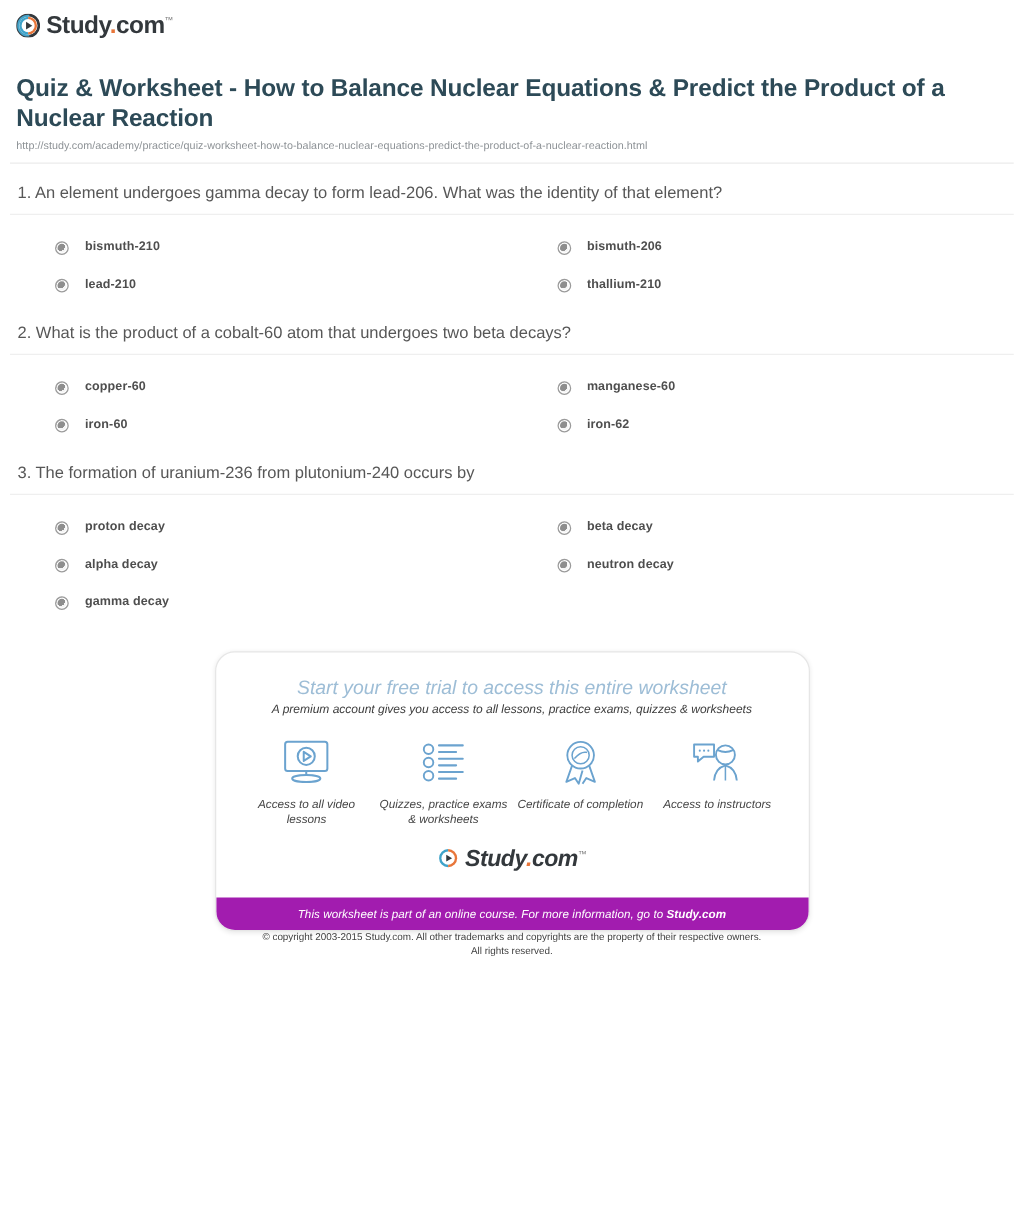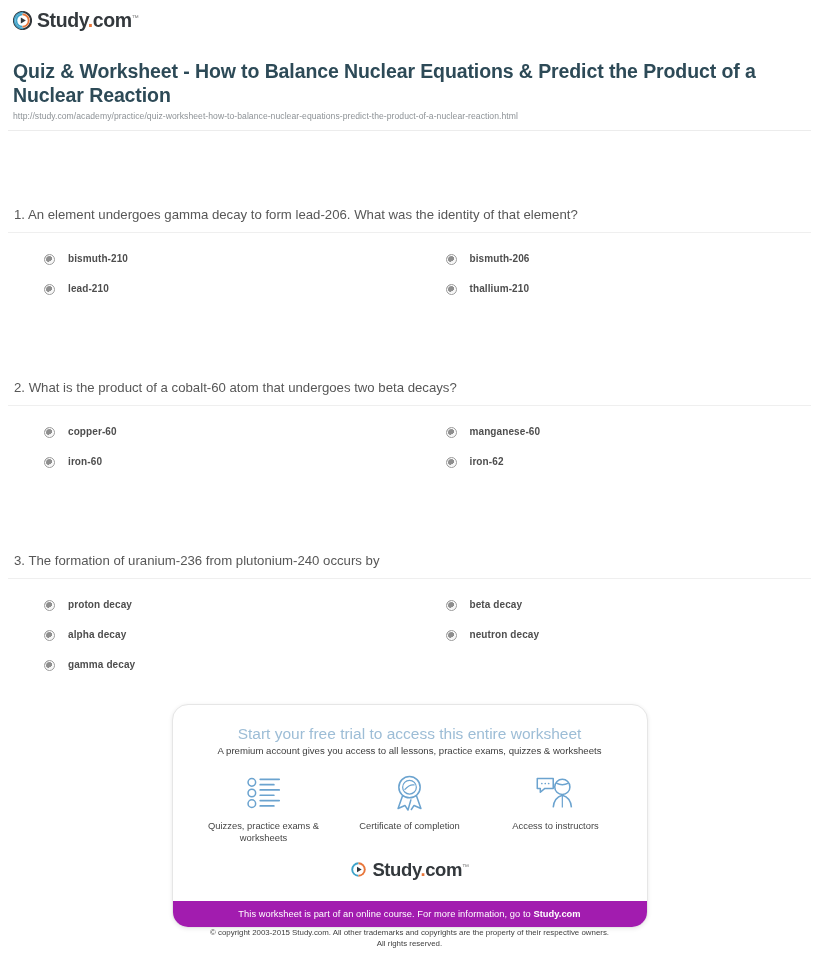--- a/index.html
+++ b/index.html
@@ -73,22 +73,21 @@
   .header-rule {
     margin: 9px 8px 0 8px;
     border-top: 1px solid #ececec;
   }
 
   
   .questions {
     padding: 0 8px;
   }
   .question {
-    padding-top: 27px;
-    margin-top: 48px;
+    padding-top: 14px;
   }
   .q-text {
     font-size: 13.2px;
     color: #575757;
     padding: 0 6px 9px 6px;
     line-height: 17px;
   }
   .q-rule {
     border-top: 1px solid #efefef;
   }
@@ -132,20 +131,21 @@
     justify-content: center;
     margin-top: 24px;
   }
   .promo {
     width: 474px;
     background: #ffffff;
     border: 1px solid #e6e6e6;
     border-radius: 16px;
     box-shadow: 0 1px 4px rgba(0,0,0,0.09);
     overflow: hidden;
+    font-style: italic;
   }
   .promo-inner {
     padding: 19px 18px 10px 18px;
     text-align: center;
   }
   .promo-head {
     font-size: 15.5px;
     color: #9dbdd6;
     line-height: 20px;
     font-weight: normal;
@@ -310,20 +310,32 @@
   </div>
 
   <div class="promo-wrap">
     <div class="promo">
       <div class="promo-inner">
         <div class="promo-head">Start your free trial to access this entire worksheet</div>
         <div class="promo-sub">A premium account gives you access to all lessons, practice exams, quizzes &amp; worksheets</div>
 
         <div class="features">
 
+          <div class="feature">
+            <div class="feature-icon">
+              <svg viewBox="0 0 52 46" width="42" height="37">
+                <rect x="5" y="3" width="42" height="29" rx="2.5" fill="none" stroke="#6ba3cf" stroke-width="2"></rect>
+                <circle cx="26" cy="17.5" r="8.5" fill="none" stroke="#6ba3cf" stroke-width="2"></circle>
+                <path d="M23.5 13 L30.5 17.5 L23.5 22 Z" fill="none" stroke="#6ba3cf" stroke-width="2" stroke-linejoin="round"></path>
+                <path d="M26 32 L26 36" fill="none" stroke="#6ba3cf" stroke-width="2"></path>
+                <ellipse cx="26" cy="39.5" rx="14" ry="3.5" fill="none" stroke="#6ba3cf" stroke-width="2"></ellipse>
+              </svg>
+            </div>
+            <div class="feature-label">Access to all video lessons</div>
+          </div>
 
           <div class="feature">
             <div class="feature-icon">
               <svg viewBox="0 0 50 44" width="38" height="34">
                 <circle cx="9" cy="8" r="5" fill="none" stroke="#6ba3cf" stroke-width="2"></circle>
                 <circle cx="9" cy="22" r="5" fill="none" stroke="#6ba3cf" stroke-width="2"></circle>
                 <circle cx="9" cy="36" r="5" fill="none" stroke="#6ba3cf" stroke-width="2"></circle>
                 <path d="M20 4 H45 M20 11 H38 M20 18 H45 M20 25 H38 M20 32 H45 M20 39 H38" stroke="#6ba3cf" stroke-width="2.2" stroke-linecap="round" fill="none"></path>
               </svg>
             </div>

